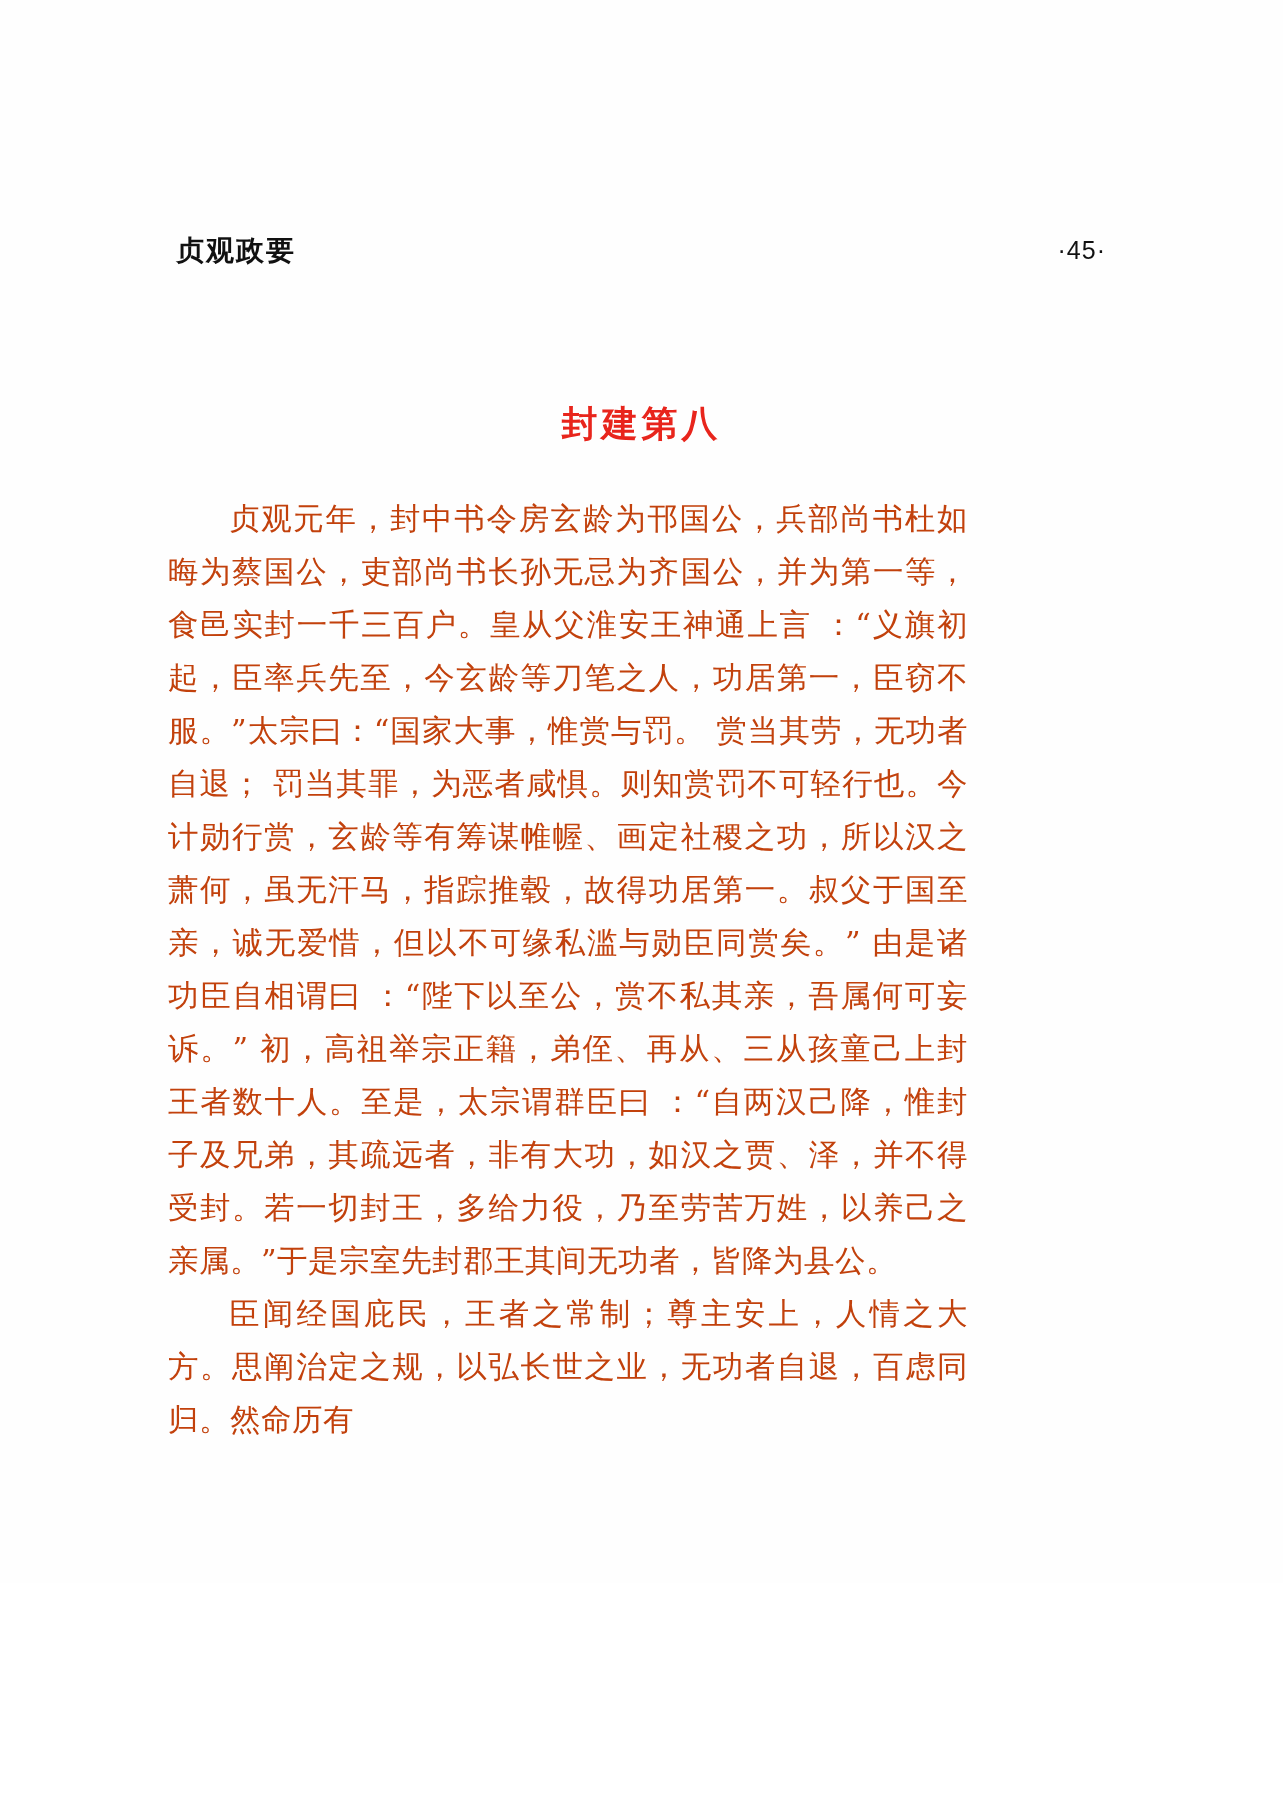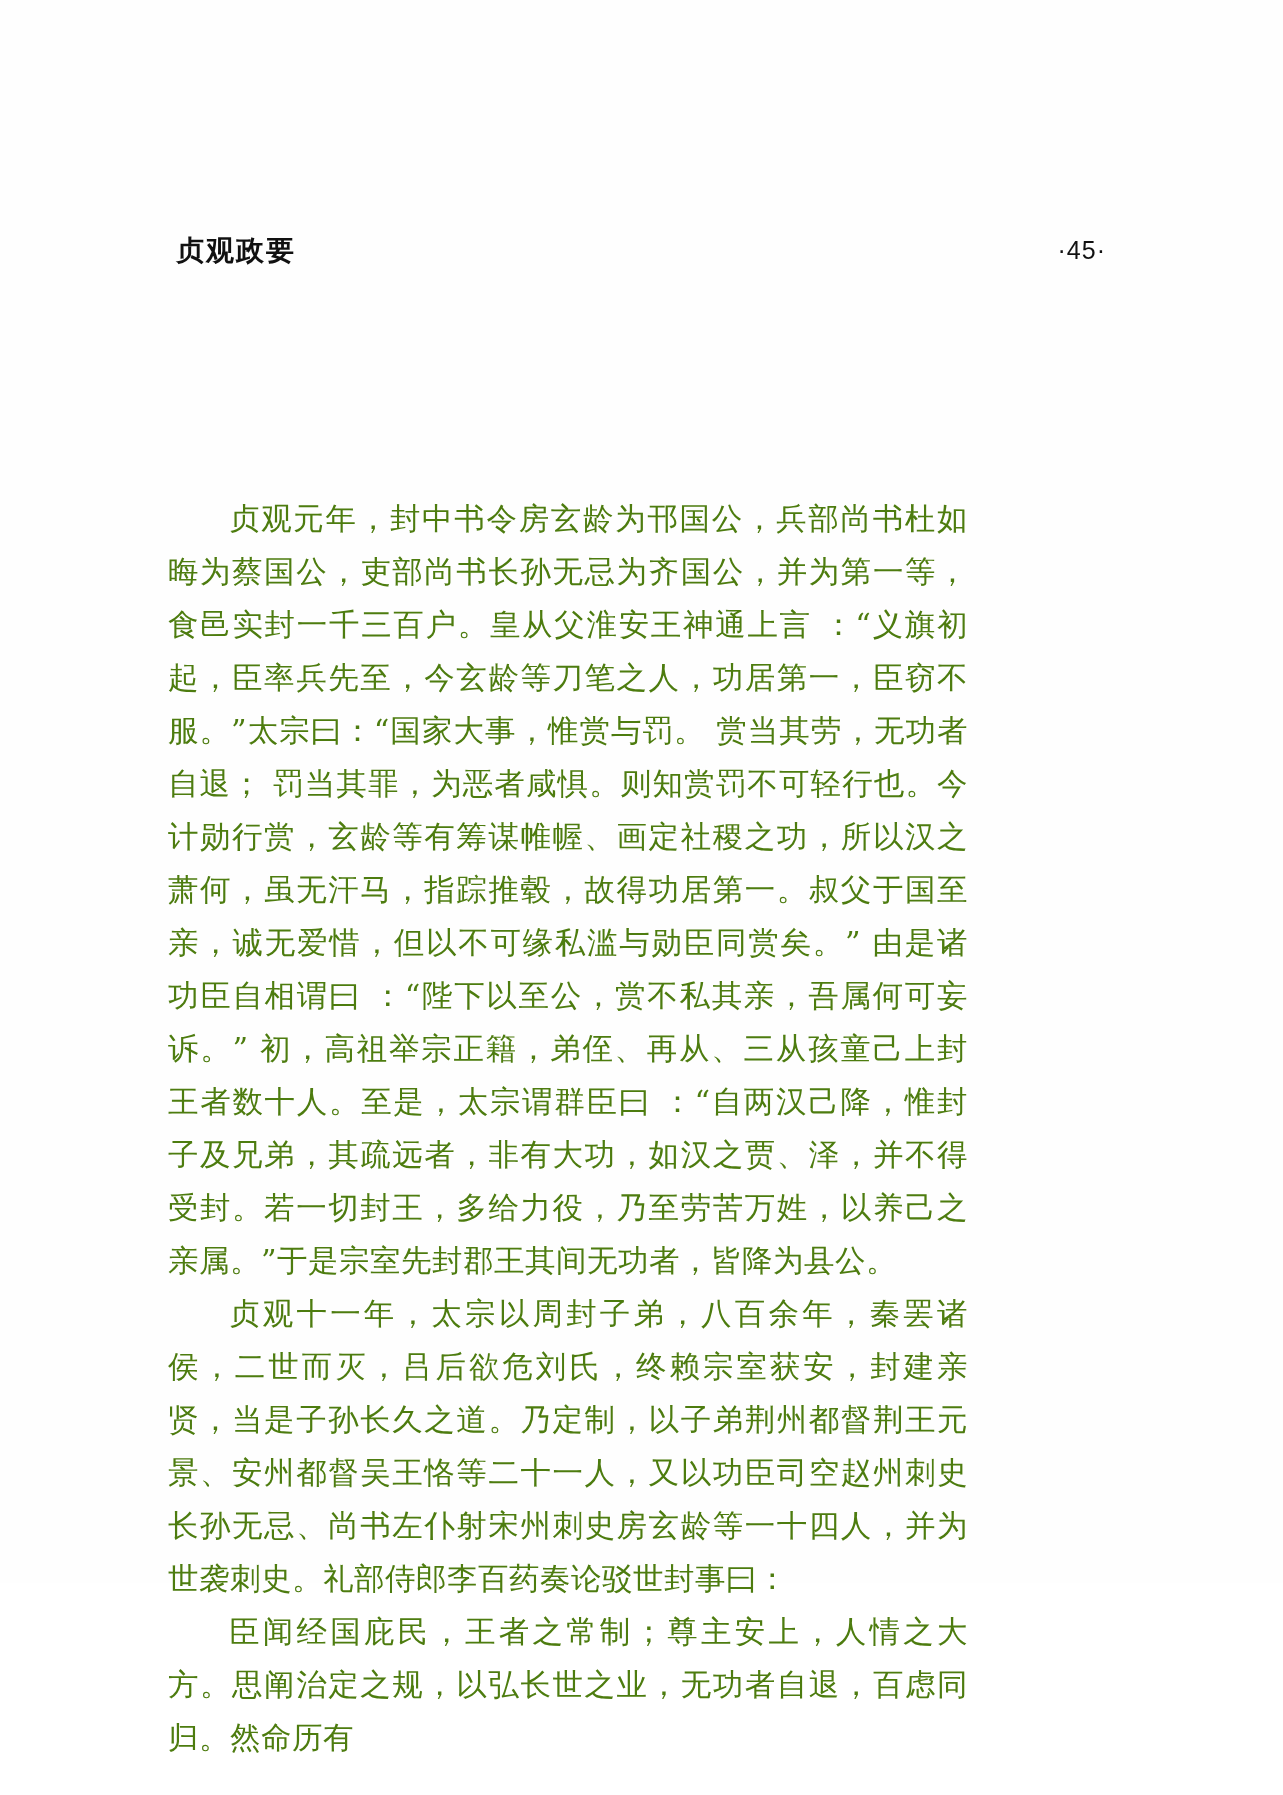--- a/index.html
+++ b/index.html
@@ -67,34 +67,34 @@
     top: 492px;
     width: 800px;
   }
   .para {
     font-size: 30.5px;
     line-height: 53px;
     text-align: justify;
     text-justify: inter-ideograph;
     text-indent: 2em;
     margin: 0;
-    color: #4d7c0f;
+    color: #c2410c;
     letter-spacing: 0.5px;
   }
 </style>
 </head>
 <body>
 
 <div class="page">
 
   <div class="header">
     <div class="header-title">贞观政要</div>
     <div class="page-number">·45·</div>
   </div>
 
+  <div class="chapter-title">封建第八</div>
 
   <div class="body-text">
     <p class="para">贞观元年，封中书令房玄龄为邗国公，兵部尚书杜如晦为蔡国公，吏部尚书长孙无忌为齐国公，并为第一等，食邑实封一千三百户。皇从父淮安王神通上言 ：“义旗初起，臣率兵先至，今玄龄等刀笔之人，功居第一，臣窃不服。”太宗曰：“国家大事，惟赏与罚。 赏当其劳，无功者自退； 罚当其罪，为恶者咸惧。则知赏罚不可轻行也。今计勋行赏，玄龄等有筹谋帷幄、画定社稷之功，所以汉之萧何，虽无汗马，指踪推毂，故得功居第一。叔父于国至亲，诚无爱惜，但以不可缘私滥与勋臣同赏矣。” 由是诸功臣自相谓曰 ：“陛下以至公，赏不私其亲，吾属何可妄诉。” 初，高祖举宗正籍，弟侄、再从、三从孩童己上封王者数十人。至是，太宗谓群臣曰 ：“自两汉己降，惟封子及兄弟，其疏远者，非有大功，如汉之贾、泽，并不得受封。若一切封王，多给力役，乃至劳苦万姓，以养己之亲属。”于是宗室先封郡王其间无功者，皆降为县公。</p>
-    <p class="para">贞观十一年，太宗以周封子弟，八百余年，秦罢诸侯，二世而灭，吕后欲危刘氏，终赖宗室获安，封建亲贤，当是子孙长久之道。乃定制，以子弟荆州都督荆王元景、安州都督吴王恪等二十一人，又以功臣司空赵州刺史长孙无忌、尚书左仆射宋州刺史房玄龄等一十四人，并为世袭刺史。礼部侍郎李百药奏论驳世封事曰：</p>
     <p class="para">臣闻经国庇民，王者之常制；尊主安上，人情之大方。思阐治定之规，以弘长世之业，无功者自退，百虑同归。然命历有</p>
   </div>
 
 </div>
 
 </body></html>

